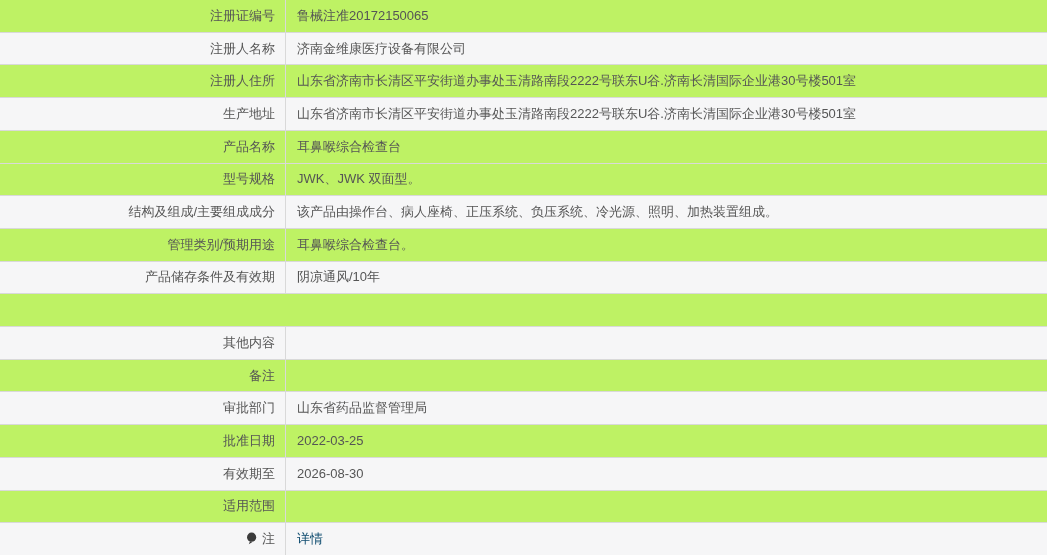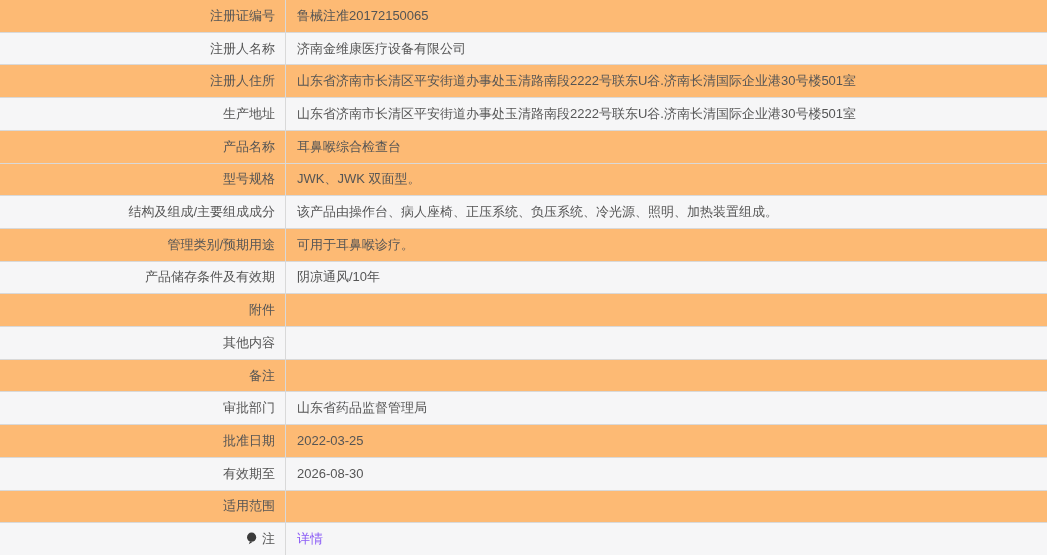--- a/index.html
+++ b/index.html
@@ -16,21 +16,21 @@
     width: 100%;
     height: 100%;
     display: flex;
     flex-direction: column;
   }
   .row {
     display: flex;
     flex: 1 1 0;
     box-sizing: border-box;
     align-items: stretch;
-    background: #fdba74;
+    background: #bef264;
   }
   .row + .row {
     border-top: 1px solid #d9d9d9;
   }
   .row.even {
     background: #f6f6f7;
   }
   .label-cell {
     width: 286px;
     box-sizing: border-box;
@@ -44,21 +44,21 @@
   }
   .value-cell {
     flex: 1;
     display: flex;
     align-items: center;
     padding-left: 11px;
     white-space: nowrap;
     overflow: hidden;
   }
   .link {
-    color: #8b5cf6;
+    color: #0c4a6e;
     text-decoration: none;
     cursor: pointer;
   }
   .note-icon {
     display: inline-flex;
     align-items: center;
     margin-right: 1px;
   }
 </style>
 </head>
@@ -120,35 +120,32 @@
         </div>
     <div class="value-cell">
           <span>该产品由操作台、病人座椅、正压系统、负压系统、冷光源、照明、加热装置组成。</span>
         </div>
   </div>
       <div class="row">
     <div class="label-cell">
           <span>管理类别/预期用途</span>
         </div>
     <div class="value-cell">
-          <span>可用于耳鼻喉诊疗。</span>
+          <span>耳鼻喉综合检查台。</span>
         </div>
   </div>
       <div class="row even">
     <div class="label-cell">
           <span>产品储存条件及有效期</span>
         </div>
     <div class="value-cell">
           <span>阴凉通风/10年</span>
         </div>
   </div>
       <div class="row">
-    <div class="label-cell">
-          <span>附件</span>
-        </div>
     <div class="value-cell"></div>
   </div>
       <div class="row even">
     <div class="label-cell">
           <span>其他内容</span>
         </div>
     <div class="value-cell"></div>
   </div>
       <div class="row">
     <div class="label-cell">

